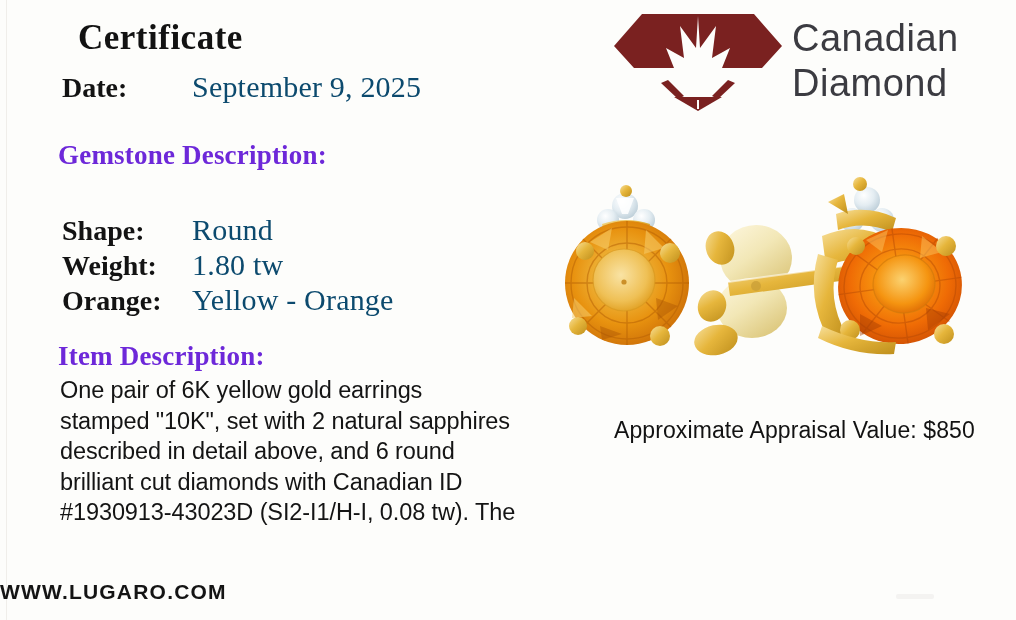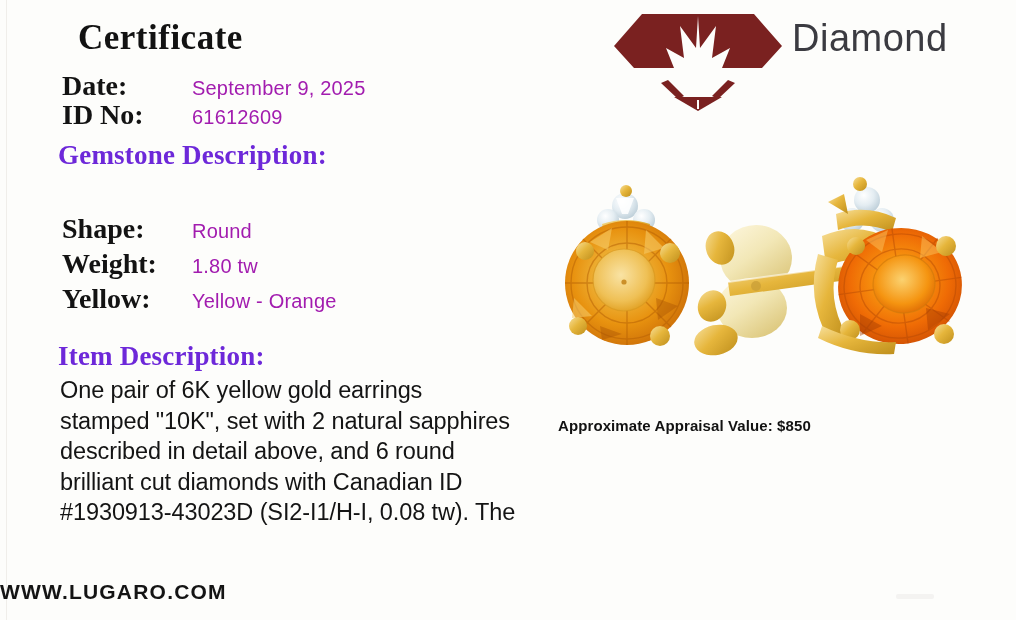--- a/index.html
+++ b/index.html
@@ -59,24 +59,24 @@
     display: inline-block;
     width: 130px;
     font-family: "Liberation Serif", serif;
     font-weight: bold;
     font-size: 28px;
     color: #131313;
     vertical-align: baseline;
   }
   .kv-value {
     display: inline-block;
-    font-family: Liberation Sans, sans-serif;
-    font-size: 20px;
+    font-family: Liberation Serif, serif;
+    font-size: 30px;
     font-weight: 400;
-    color: #a21caf;
+    color: #0c4a6e;
     letter-spacing: 0.2px;
     vertical-align: baseline;
   }
 
   .section-head {
     position: absolute;
     left: 58px;
     font-family: "Liberation Serif", serif;
     font-weight: bold;
     font-size: 27px;
@@ -128,28 +128,27 @@
   .photo {
     position: absolute;
     left: 560px;
     top: 158px;
     width: 420px;
     height: 222px;
   }
 
   .appraisal {
     position: absolute;
-    left: 558px;
+    left: 614px;
     top: 417px;
     font-family: "Liberation Sans", sans-serif;
-    font-size: 15px;
+    font-size: 23px;
     color: #121212;
     letter-spacing: 0.1px;
     white-space: nowrap;
-    font-weight: bold;
   }
 
   .footer-url {
     position: absolute;
     left: 0;
     top: 580px;
     width: 1016px;
     text-align: left;
     font-family: "Liberation Sans", sans-serif;
     font-weight: bold;
@@ -164,34 +163,31 @@
 <div id="page">
 
   <div class="scan-edge"></div>
   <div class="scan-blotch"></div>
 
   <div class="cert-title">Certificate</div>
 
   <div class="kv-row" style="top:70px;">
     <span class="kv-label">Date:</span><span class="kv-value">September 9, 2025</span>
   </div>
-  <div class="kv-row" style="top:99px;">
-    <span class="kv-label">ID No:</span><span class="kv-value">61612609</span>
-  </div>
 
   <div class="section-head" style="top:140px;">Gemstone Description:</div>
 
   <div class="kv-row" style="top:213px;">
     <span class="kv-label">Shape:</span><span class="kv-value">Round</span>
   </div>
   <div class="kv-row" style="top:248px;">
     <span class="kv-label">Weight:</span><span class="kv-value">1.80 tw</span>
   </div>
   <div class="kv-row" style="top:283px;">
-    <span class="kv-label">Yellow:</span><span class="kv-value">Yellow - Orange</span>
+    <span class="kv-label">Orange:</span><span class="kv-value">Yellow - Orange</span>
   </div>
 
   <div class="section-head" style="top:341px;">Item Description:</div>
 
   <div class="desc-body">
     <div>One pair of 6K yellow gold earrings</div>
     <div>stamped "10K", set with 2 natural sapphires</div>
     <div>described in detail above, and 6 round</div>
     <div>brilliant cut diamonds with Canadian ID</div>
     <div>#1930913-43023D (SI2-I1/H-I, 0.08 tw). The</div>
@@ -206,20 +202,21 @@
         L 84 40 L 68 18 L 72 50 L 54 40 L 62 60
         L 22 60 L 2 38 Z"></path>
 
       <path fill="#7a2120" d="M 49 75 L 56 72 L 72 88 L 66 91 Z"></path>
       <path fill="#7a2120" d="M 123 75 L 116 72 L 100 88 L 106 91 Z"></path>
 
       <path fill="#7a2120" d="M 62 89 L 110 89 L 86 103 Z"></path>
       <path fill="#fdfdfb" d="M 85 92 L 87 92 L 87 101 L 85 101 Z"></path>
     </svg>
     <div class="logo-text">
+      <div>Canadian</div>
       <div>Diamond</div>
     </div>
   </div>
 
   <svg class="photo" viewBox="0 0 420 222">
     <defs>
       <radialGradient id="gLeftStone" cx="45%" cy="45%" r="62%">
         <stop offset="0%" stop-color="#f6d98a"></stop>
         <stop offset="28%" stop-color="#eeb43a"></stop>
         <stop offset="62%" stop-color="#e8920f"></stop>

